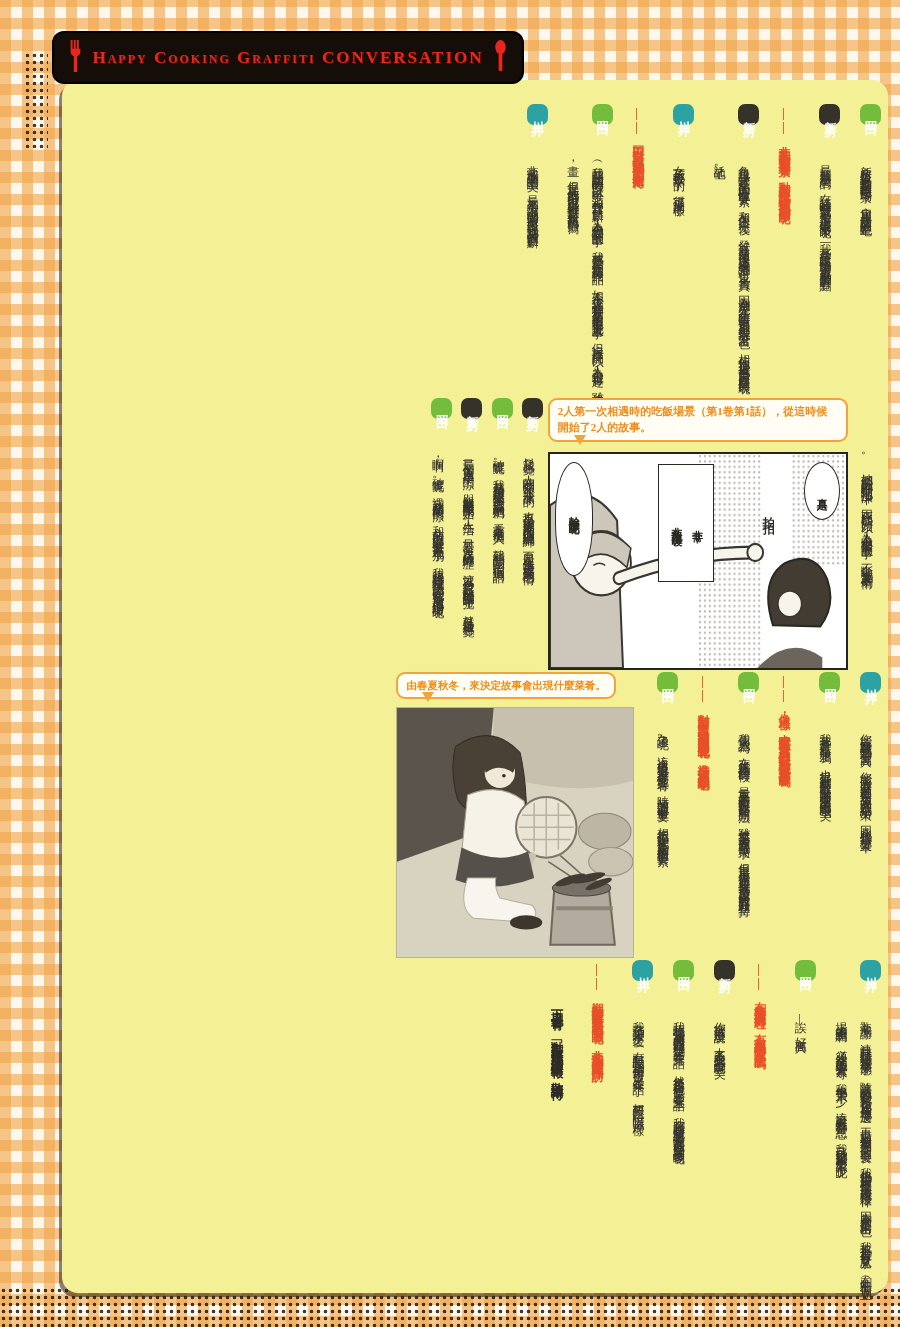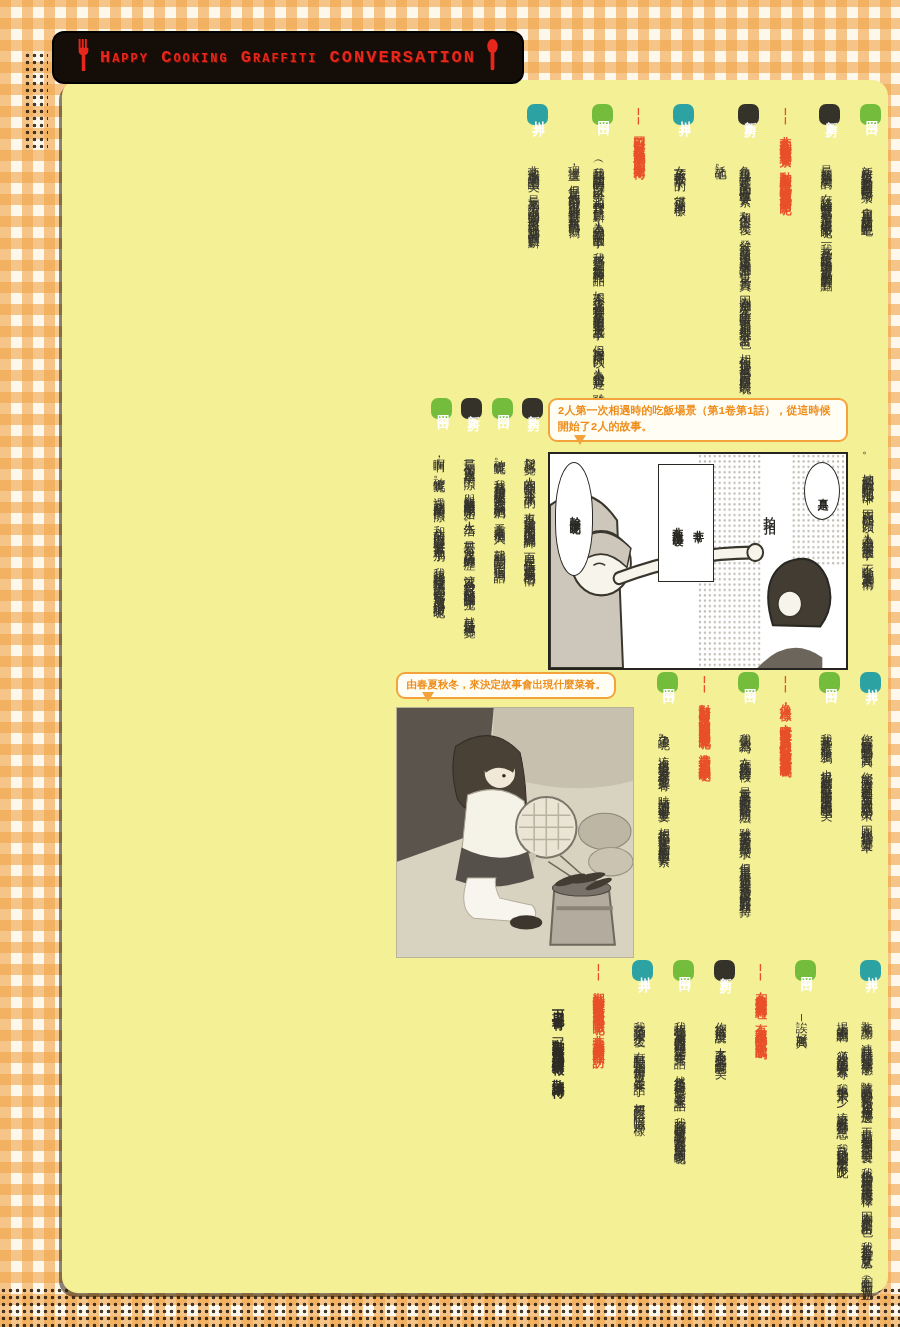--- a/index.html
+++ b/index.html
@@ -1,17 +1,17 @@
 <!DOCTYPE html>
 <html><head>
 <meta charset="utf-8">
 <style>
   html,body{margin:0;padding:0;}
   .page{position:relative;width:900px;height:1327px;overflow:hidden;
-    font-family:Liberation Mono, monospace;
+    font-family:Liberation Serif, serif;
     background-color:#fdf7ec;
     background-image:
       repeating-linear-gradient(0deg, rgba(241,165,74,.62) 0 11px, rgba(241,165,74,0) 11px 22px),
       repeating-linear-gradient(90deg, rgba(241,165,74,.62) 0 11px, rgba(241,165,74,0) 11px 22px);}
   .halftone{background-image:radial-gradient(circle, rgba(38,26,14,.85) 1.5px, rgba(0,0,0,0) 2.1px);background-size:7px 7px;}
   .halftone-bottom{position:absolute;left:0;right:0;bottom:0;height:40px;z-index:1;}
   .halftone-left{position:absolute;left:24px;top:52px;width:24px;height:96px;z-index:1;}
   .paper{position:absolute;left:62px;top:80px;width:826px;height:1213px;background:#f4f095;
     border-radius:16px;box-shadow:-3px 4px 0 rgba(40,32,18,.55);z-index:2;}
   .banner{position:absolute;left:52px;top:31px;width:472px;height:53px;background:#150d07;border:2px solid #000;

